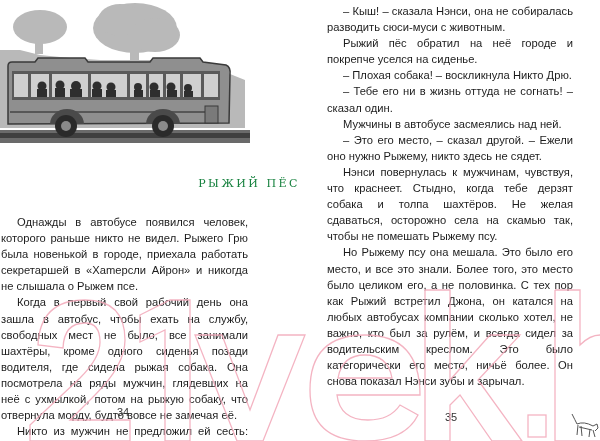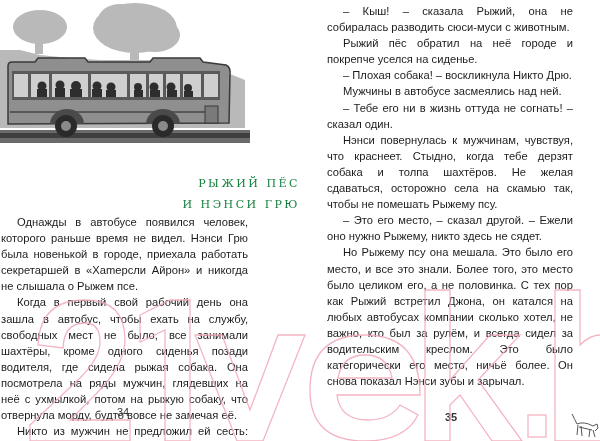--- a/index.html
+++ b/index.html
@@ -30,21 +30,21 @@
     }
     .left-text { left: 1px; top: 214px; width: 247px; }
     .right-text { left: 327px; top: 3px; width: 246px; }
 
     .text-block p { text-indent: 16px; hyphens: manual; }
 
     .page-number {
       position: absolute; font-size: 11px; color: #333;
     }
     .pn-left { left: 117px; top: 406px; }
-    .pn-right { left: 445px; top: 411px; font-weight: bold; }
+    .pn-right { left: 445px; top: 411px; }
 
     .watermark { position: absolute; left: 0; top: 0; width: 600px; height: 441px; pointer-events: none; }
 
     .corner-drawing { position: absolute; left: 568px; top: 410px; width: 32px; height: 30px; }
   </style>
 </head>
 <body>
 
 <div class="spread">
 
@@ -109,42 +109,41 @@
         <circle cx="66" cy="126" r="11" fill="#2a2a2a"></circle>
         <circle cx="66" cy="126" r="5" fill="#8a8a8a"></circle>
         <path d="M146 124 A17 15 0 0 1 180 124 Z" fill="#4a4a4a"></path>
         <circle cx="163" cy="126" r="11" fill="#2a2a2a"></circle>
         <circle cx="163" cy="126" r="5" fill="#8a8a8a"></circle>
       </g>
     </svg>
 
     <div class="chapter-title">
       <div>РЫЖИЙ ПЁС</div>
-      <div>И НЭНСИ ГРЮ</div>
     </div>
 
     <div class="text-block left-text">
-      <p>Однажды в автобусе появился человек, которого раньше время не видел. Нэнси Грю была новенькой в городе, приехала работать секретаршей в «Ха­mерсли Айрон» и никогда не слышала о Рыжем псе.</p>
+      <p>Однажды в автобусе появился человек, которого раньше никто не видел. Рыжего Грю была новенькой в городе, приехала работать секретаршей в «Ха­mерсли Айрон» и никогда не слышала о Рыжем псе.</p>
       <p>Когда в первый свой рабочий день она зашла в автобус, чтобы ехать на службу, свободных мест не было, все занимали шахтёры, кроме одного си­денья позади водителя, где сидела рыжая соба­ка. Она посмотрела на ряды мужчин, глядевших на неё с ухмылкой, потом на рыжую собаку, что отвернула морду, будто вовсе не замечая её.</p>
       <p>Никто из мужчин не предложил ей сесть: они хотели видеть, что будет, когда Нэнси Дрю попы­тается подвинуть Рыжего пса.</p>
     </div>
 
     <div class="page-number pn-left">34</div>
   </div>
 
   <div class="page page-right"></div>
 
   <div class="text-block right-text">
-    <p>– Кыш! – сказала Рыжий, она не собиралась разводить сюси-муси с животным.</p>
+    <p>– Кыш! – сказала Нэнси, она не собиралась разводить сюси-муси с животным.</p>
     <p>Рыжий пёс обратил на неё городе и покрепче уселся на сиденье.</p>
     <p>– Плохая собака! – воскликнула Никто Дрю.</p>
+    <p>– Тебе его ни в жизнь оттуда не согнать! – ска­зал один.</p>
     <p>Мужчины в автобусе засмеялись над ней.</p>
-    <p>– Тебе его ни в жизнь оттуда не согнать! – ска­зал один.</p>
+    <p>– Это его место, – сказал другой. – Ежели оно нужно Рыжему, никто здесь не сядет.</p>
     <p>Нэнси повернулась к мужчинам, чувствуя, что краснеет. Стыдно, когда тебе дерзят собака и тол­па шахтёров. Не желая сдаваться, осторожно села на скамью так, чтобы не помешать Рыжему псу.</p>
-    <p>– Это его место, – сказал другой. – Ежели оно нужно Рыжему, никто здесь не сядет.</p>
     <p>Но Рыжему псу она мешала. Это было его ме­сто, и все это знали. Более того, это место было целиком его, а не половинка. С тех пор как Рыжий встретил Джона, он катался на любых автобусах компании сколько хотел, не важно, кто был за ру­лём, и всегда сидел за водительским креслом. Это было категорически его место, ничьё более. Он снова показал Нэнси зубы и зарычал.</p>
 
   </div>
 
   <div class="page-number pn-right">35</div>
 
   <svg class="corner-drawing" viewBox="0 0 32 30">
     <g stroke="#555" stroke-width="1" fill="none">
       <path d="M4 4 Q7 10 9 14"></path>
       <path d="M9 14 Q16 11 25 16 L29 14 L30 18 L27 21"></path>

